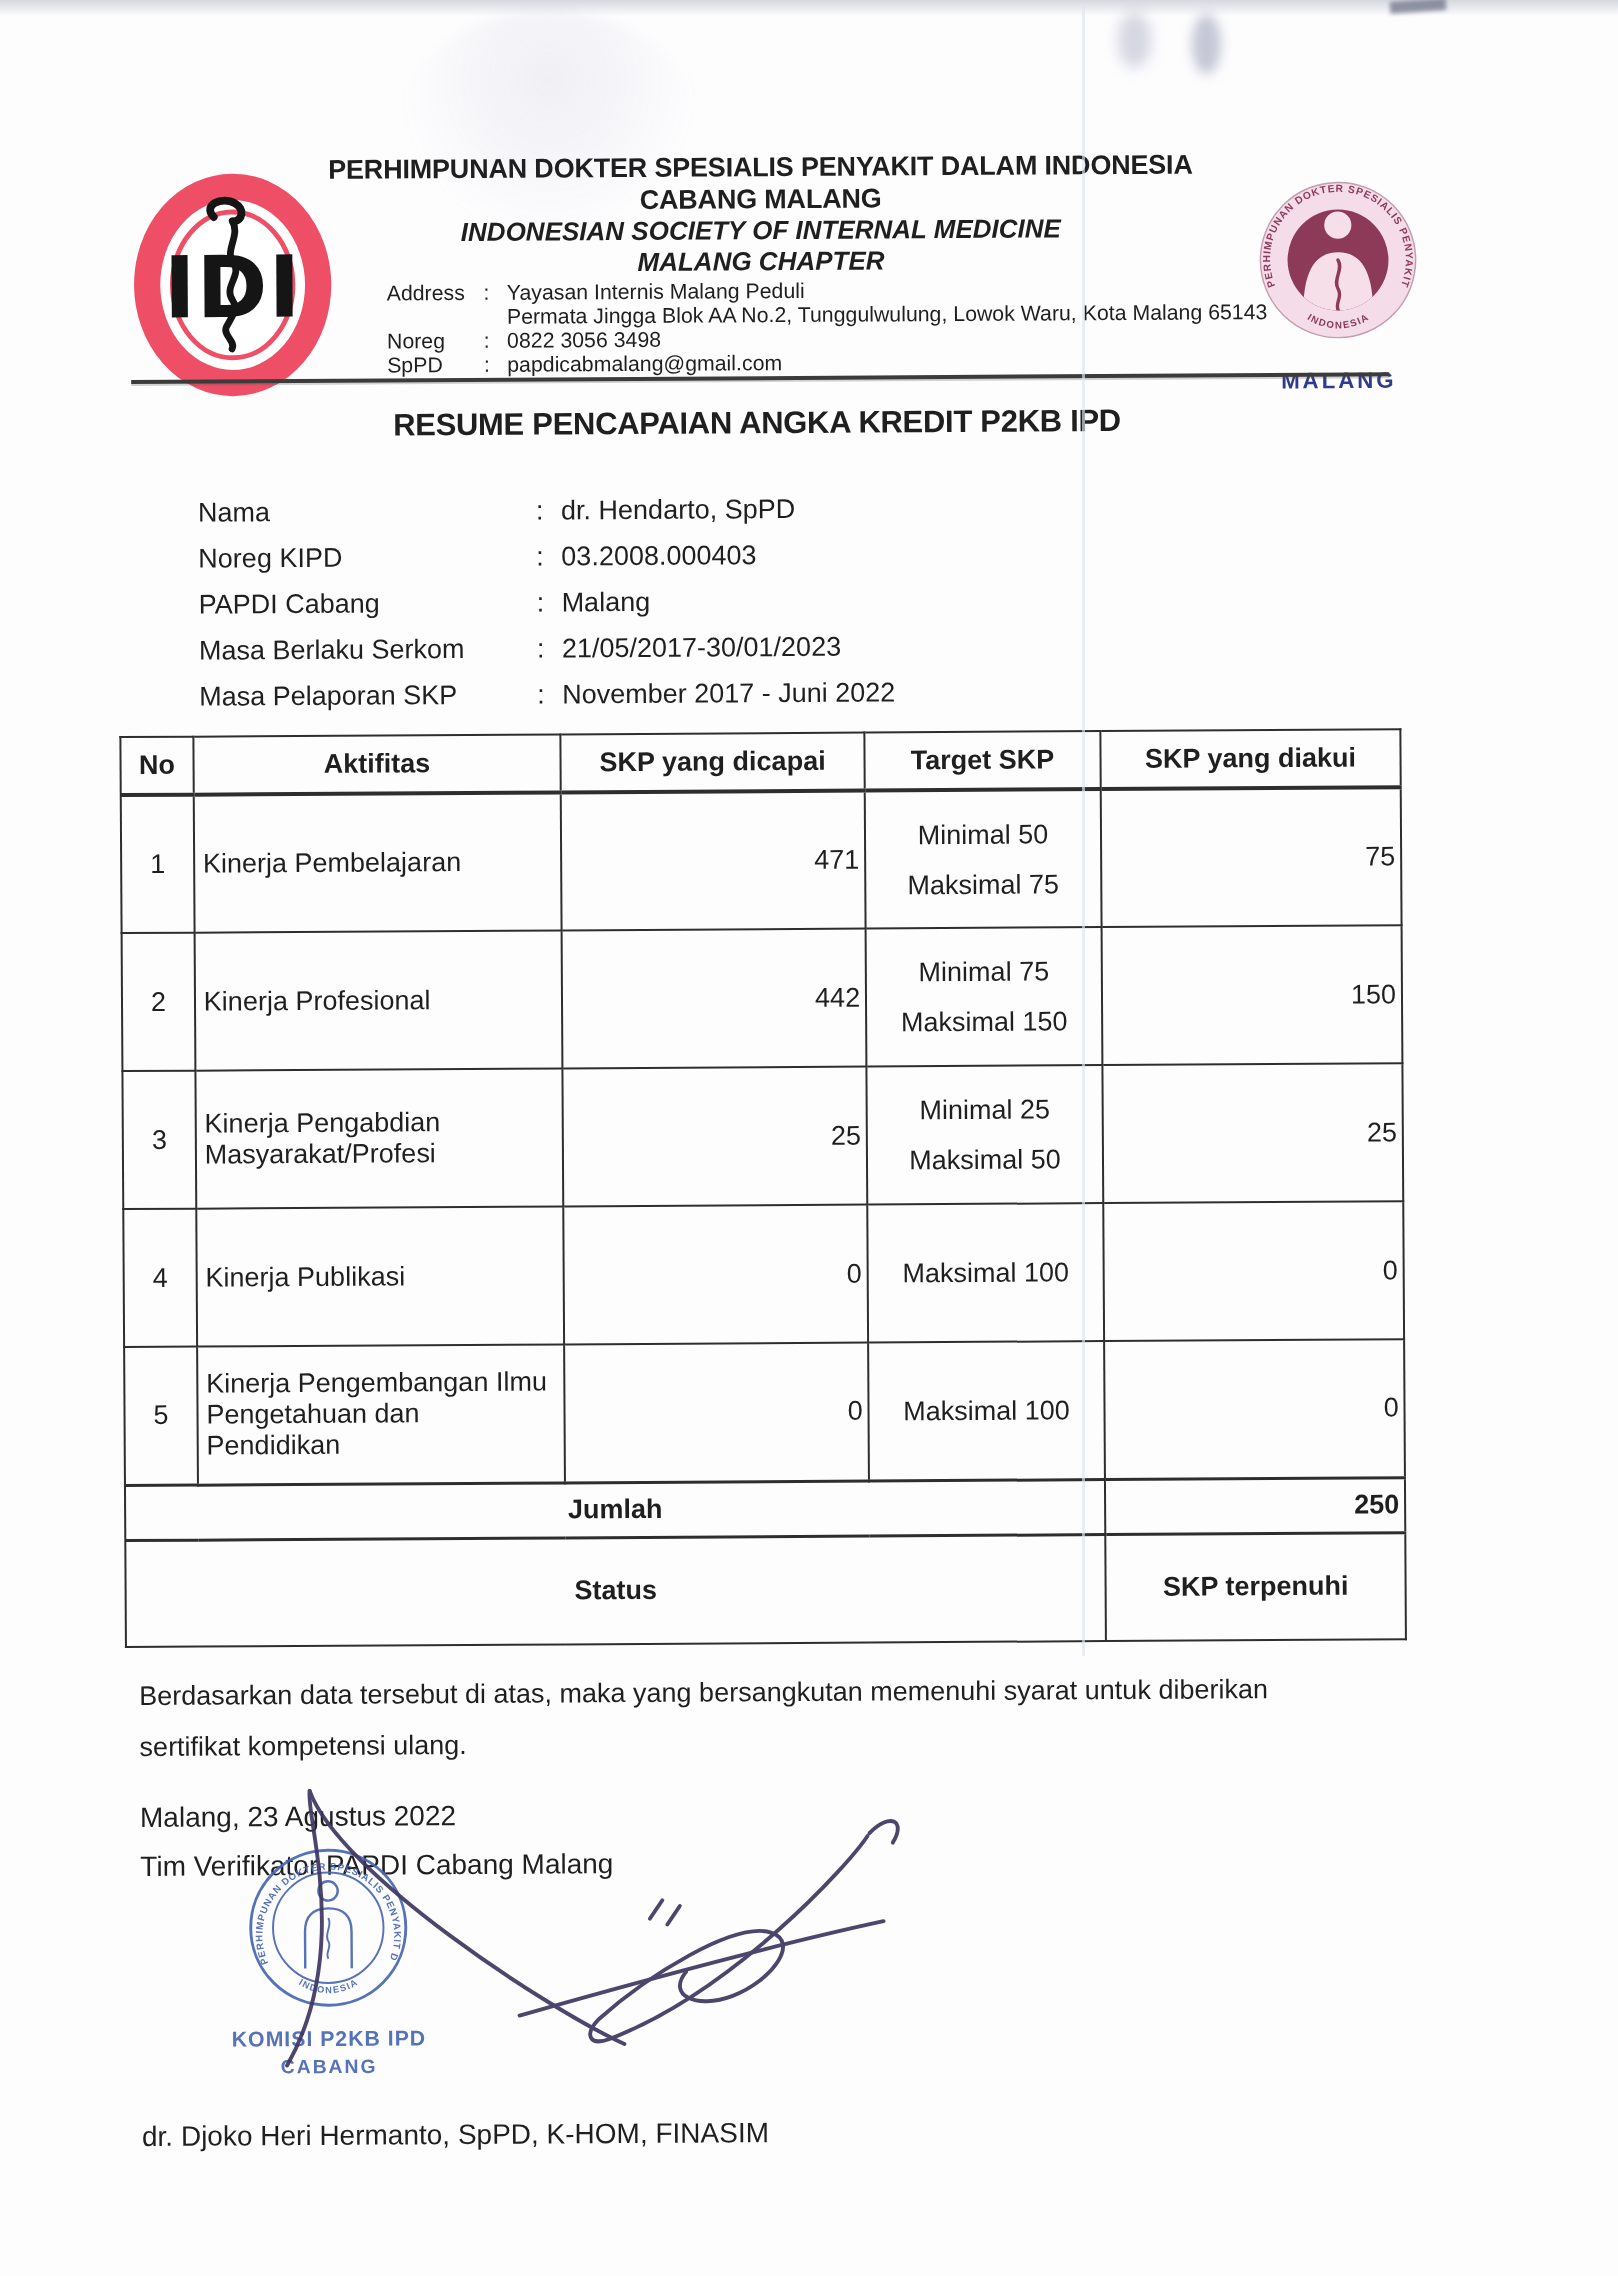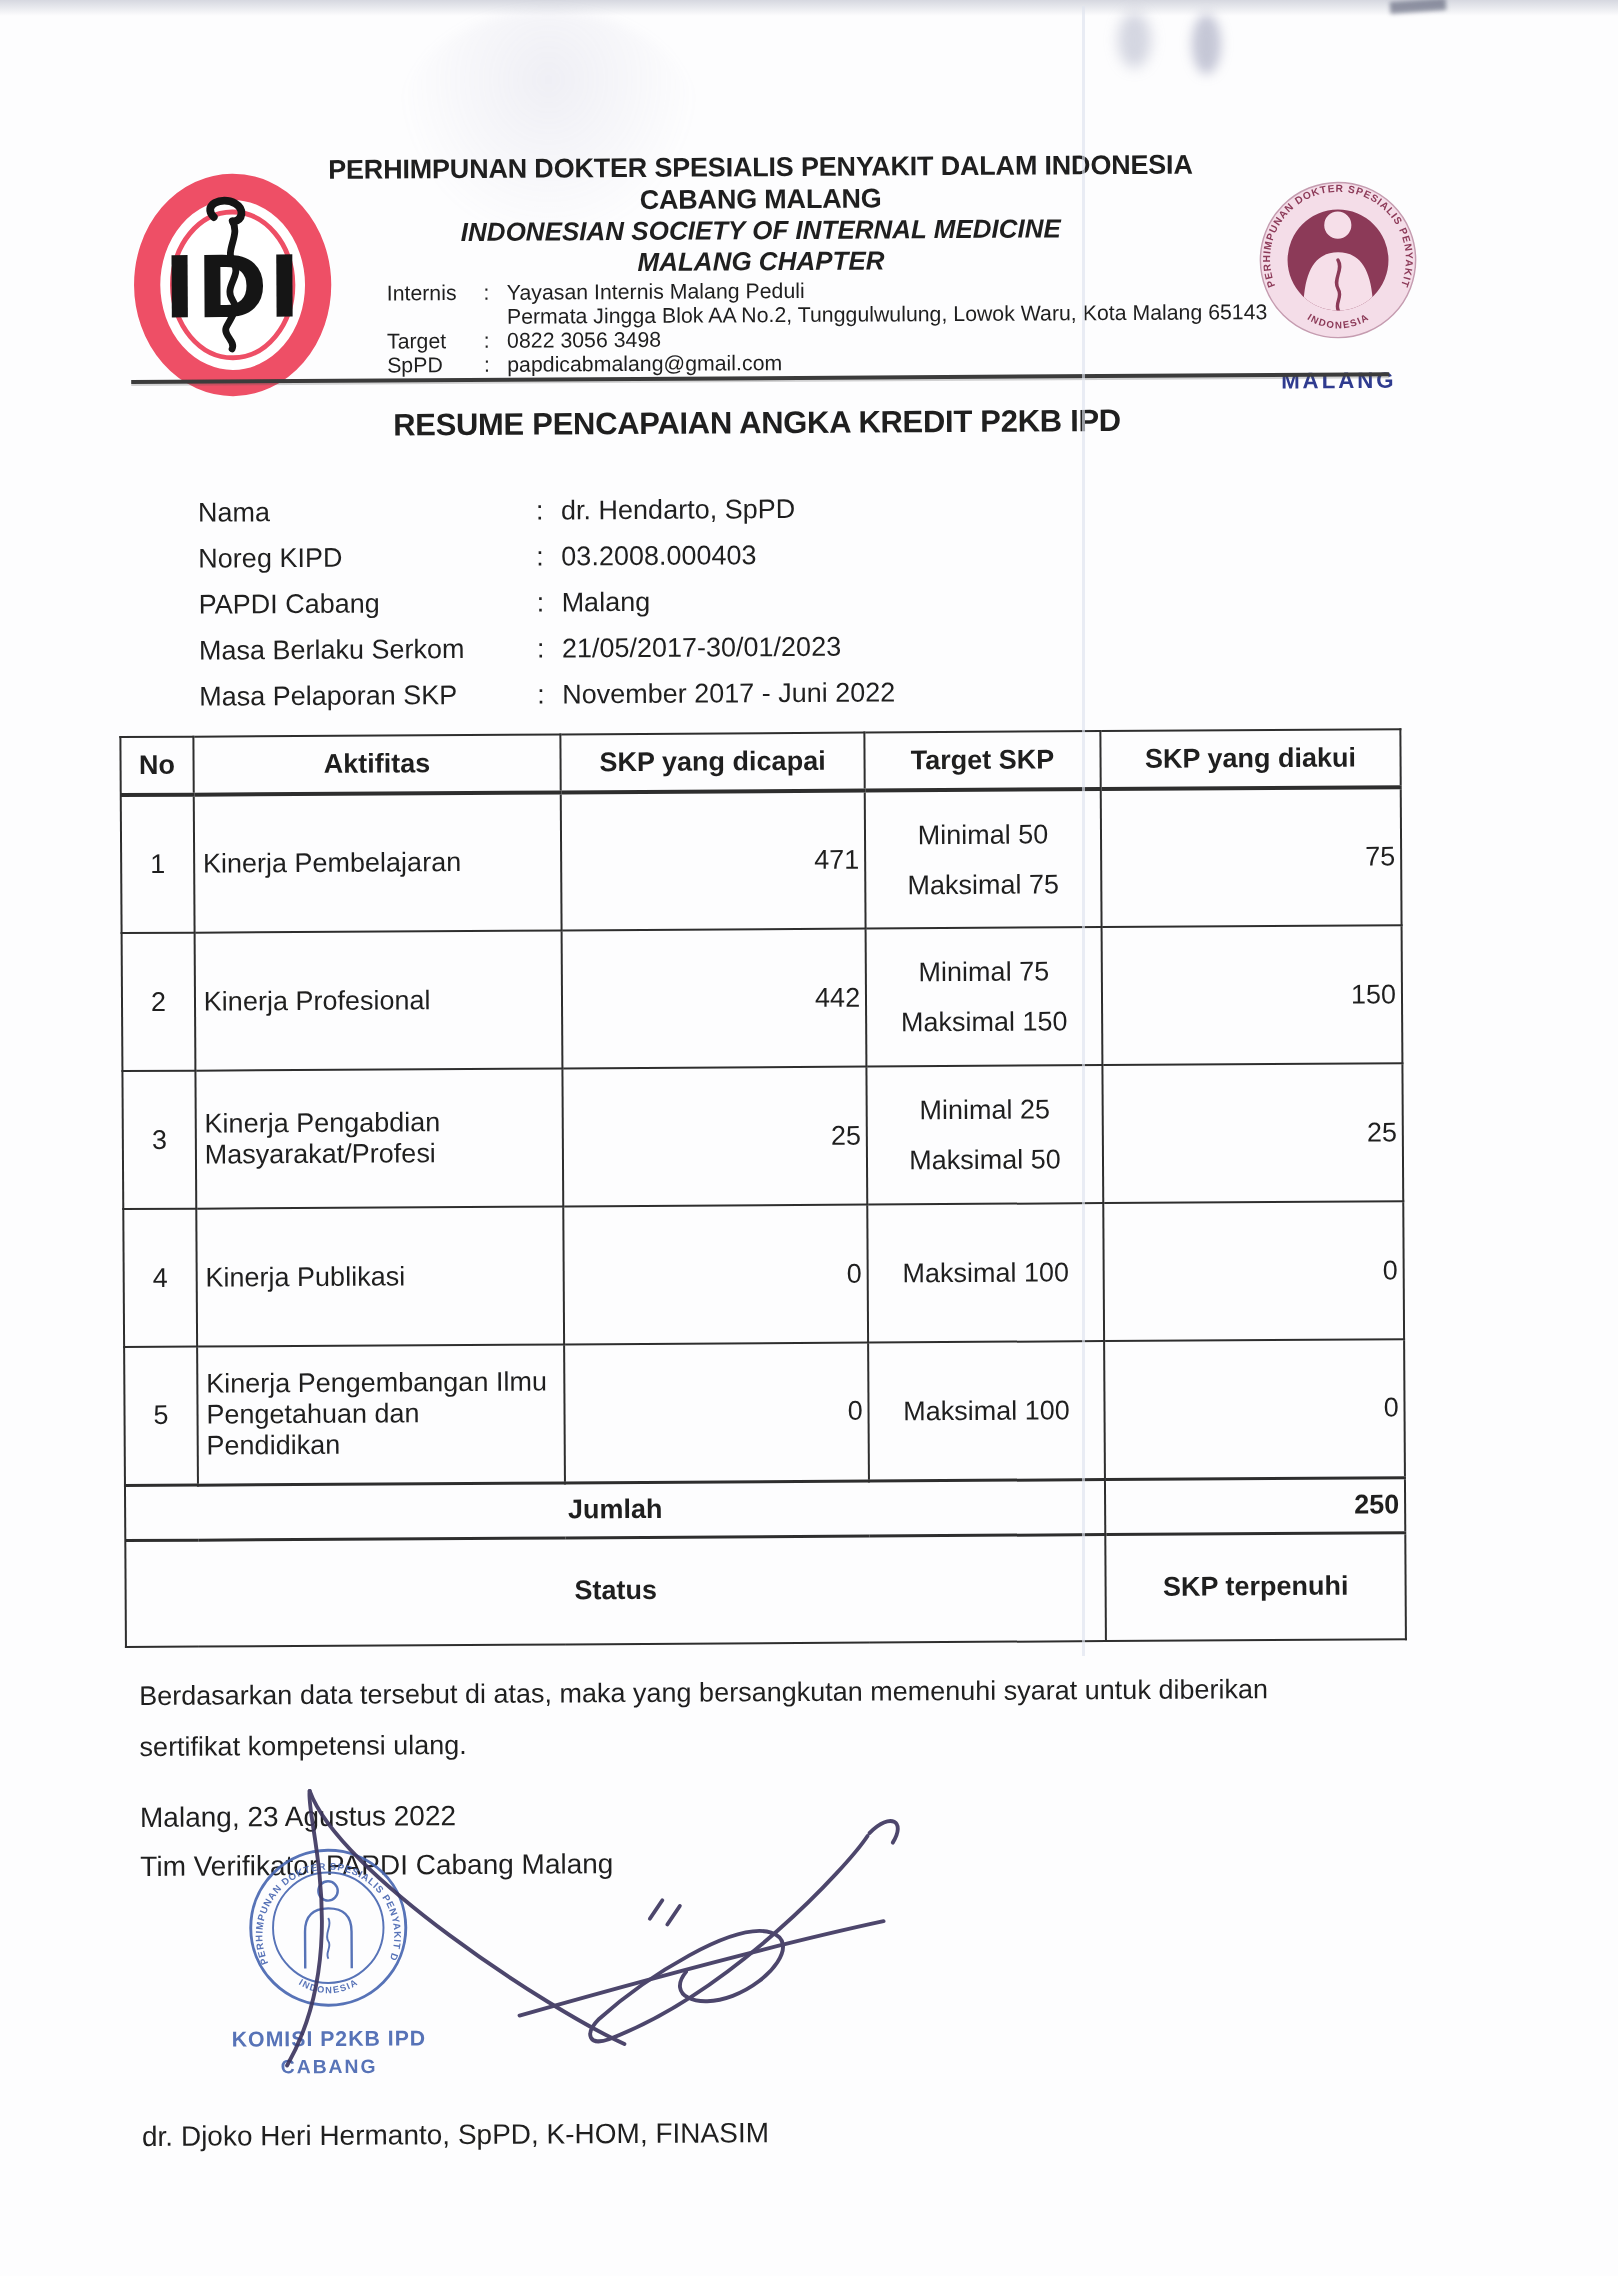--- a/index.html
+++ b/index.html
@@ -102,31 +102,31 @@
 
     <div class="org-block">
       <div class="org1">PERHIMPUNAN DOKTER SPESIALIS PENYAKIT DALAM INDONESIA</div>
       <div class="org2">CABANG MALANG</div>
       <div class="org3">INDONESIAN SOCIETY OF INTERNAL MEDICINE</div>
       <div class="org4">MALANG CHAPTER</div>
     </div>
 
     <div class="addr-block">
       <div class="addr-row">
-        <span>Internis</span>
+        <span>Address</span>
         <span>:</span>
         <span>Yayasan Internis Malang Peduli</span>
       </div>
       <div class="addr-cont">
         <span></span>
           <span></span>
         <span>Permata Jingga Blok AA No.2, Tunggulwulung, Lowok Waru, Kota Malang 65143</span>
       </div>
       <div class="addr-row">
-        <span>Target</span>
+        <span>Noreg</span>
         <span>:</span>
         <span>0822 3056 3498</span>
       </div>
       <div class="addr-row">
         <span>SpPD</span>
         <span>:</span>
         <span>papdicabmalang@gmail.com</span>
       </div>
     </div>
 

